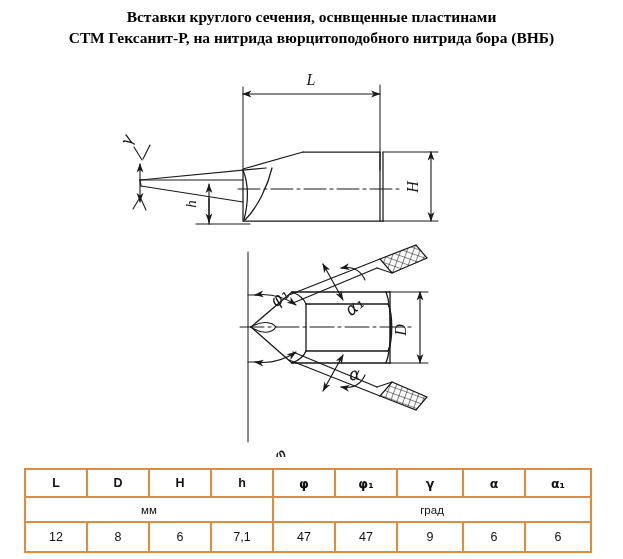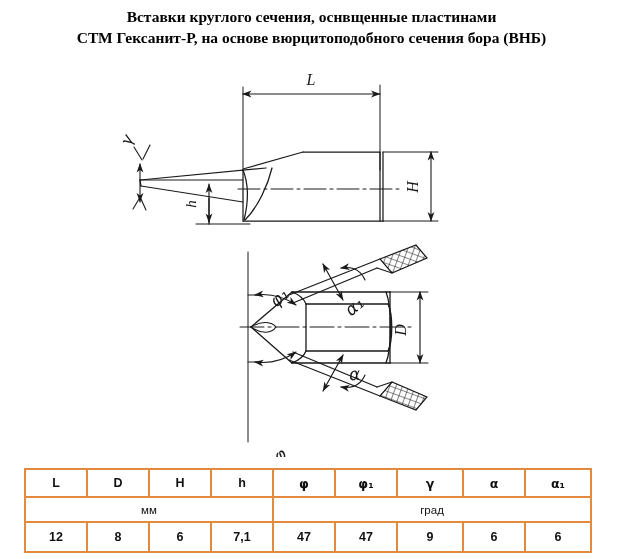--- a/index.html
+++ b/index.html
@@ -52,32 +52,32 @@
   }
   table.params tr.unit td{
     height:21px;
     font-size:11.5px;
     font-weight:normal;
     margin-top:44px;
   }
   table.params tr.vals td{
     height:26px;
     font-size:12.5px;
-    font-weight:bold;
+    font-weight:normal;
   }
   .gk{font-family:"DejaVu Sans", sans-serif;}
 </style>
 </head>
 <body>
 
 <div class="sheet">
 
   <div class="title">
     <span class="l1">Вставки круглого сечения, оснвщенные пластинами</span>
-    <span class="l2">СТМ Гексанит-Р, на основе вюрцитоподобного сечения бора (ВНБ)</span>
+    <span class="l2">СТМ Гексанит-Р, на нитрида вюрцитоподобного нитрида бора (ВНБ)</span>
   </div>
 
   <div class="draw">
     <svg width="623" height="405" viewBox="0 0 623 405" xmlns="http://www.w3.org/2000/svg">
       <defs>
         <marker id="ah" markerWidth="10" markerHeight="8" refX="9" refY="4" orient="auto" markerUnits="userSpaceOnUse">
           <path d="M0,0.6 L9.5,4 L0,7.4 L2.6,4 Z" fill="#1a1a1a"></path>
         </marker>
         <marker id="ahr" markerWidth="10" markerHeight="8" refX="1" refY="4" orient="auto" markerUnits="userSpaceOnUse">
           <path d="M9.5,0.6 L0,4 L9.5,7.4 L6.9,4 Z" fill="#1a1a1a"></path>

